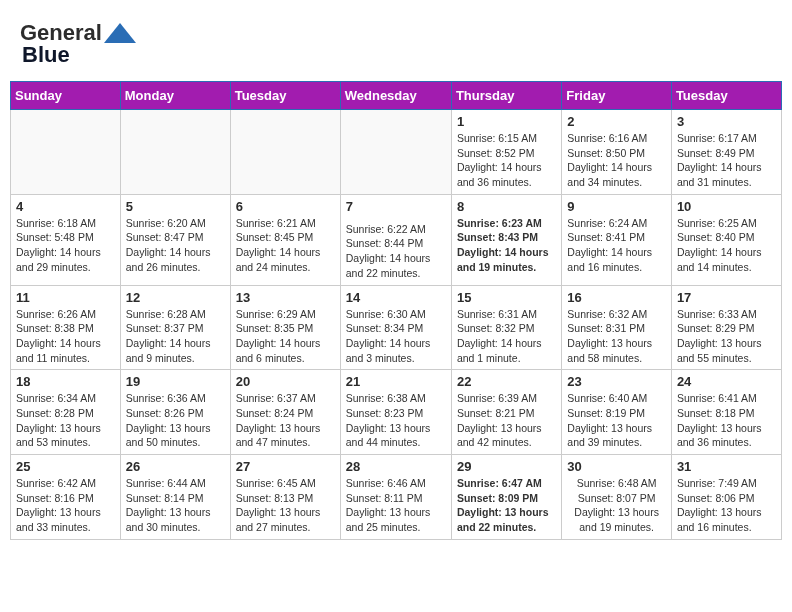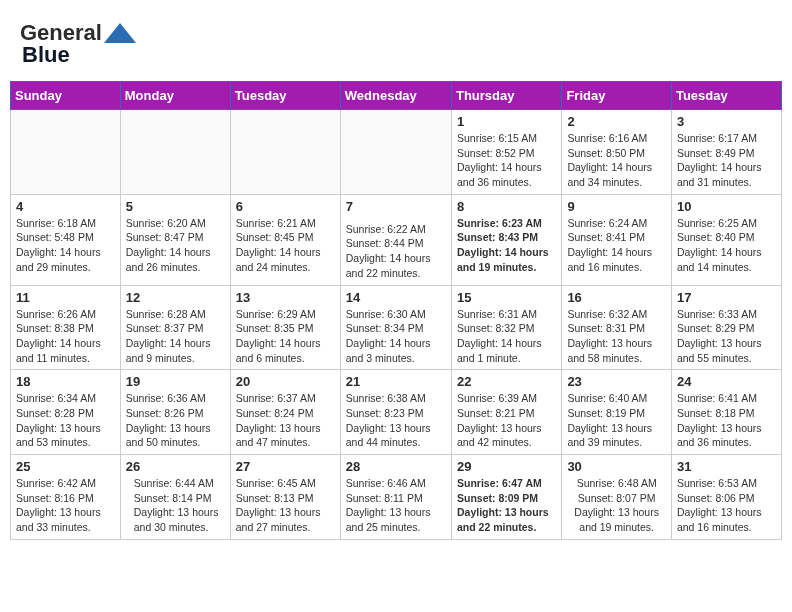--- a/index.html
+++ b/index.html
@@ -266,21 +266,21 @@
       </tr>
       <tr>
         <td>
           <span class="day-number">25</span>
           <div class="day-info" style="white-space: pre-line;">Sunrise: 6:42 AM
 Sunset: 8:16 PM
 Daylight: 13 hours and 33 minutes.</div>
         </td>
         <td>
           <span class="day-number">26</span>
-          <div class="day-info" style="white-space: pre-line; margin-left: 8px;">Sunrise: 6:44 AM
+          <div class="day-info" style="white-space: pre-line;">Sunrise: 6:44 AM
 Sunset: 8:14 PM
 Daylight: 13 hours and 30 minutes.</div>
         </td>
         <td>
           <span class="day-number">27</span>
           <div class="day-info" style="white-space: pre-line;">Sunrise: 6:45 AM
 Sunset: 8:13 PM
 Daylight: 13 hours and 27 minutes.</div>
         </td>
         <td>
@@ -296,19 +296,19 @@
 Daylight: 13 hours and 22 minutes.</div>
         </td>
         <td>
           <span class="day-number">30</span>
           <div class="day-info" style="white-space: pre-line; text-align: center;">Sunrise: 6:48 AM
 Sunset: 8:07 PM
 Daylight: 13 hours and 19 minutes.</div>
         </td>
         <td>
           <span class="day-number">31</span>
-          <div class="day-info" style="white-space: pre-line;">Sunrise: 6:53 AM
+          <div class="day-info" style="white-space: pre-line;">Sunrise: 7:49 AM
 Sunset: 8:06 PM
 Daylight: 13 hours and 16 minutes.</div>
         </td>
       </tr>
     </tbody>
 </table>
 
 </body></html>

